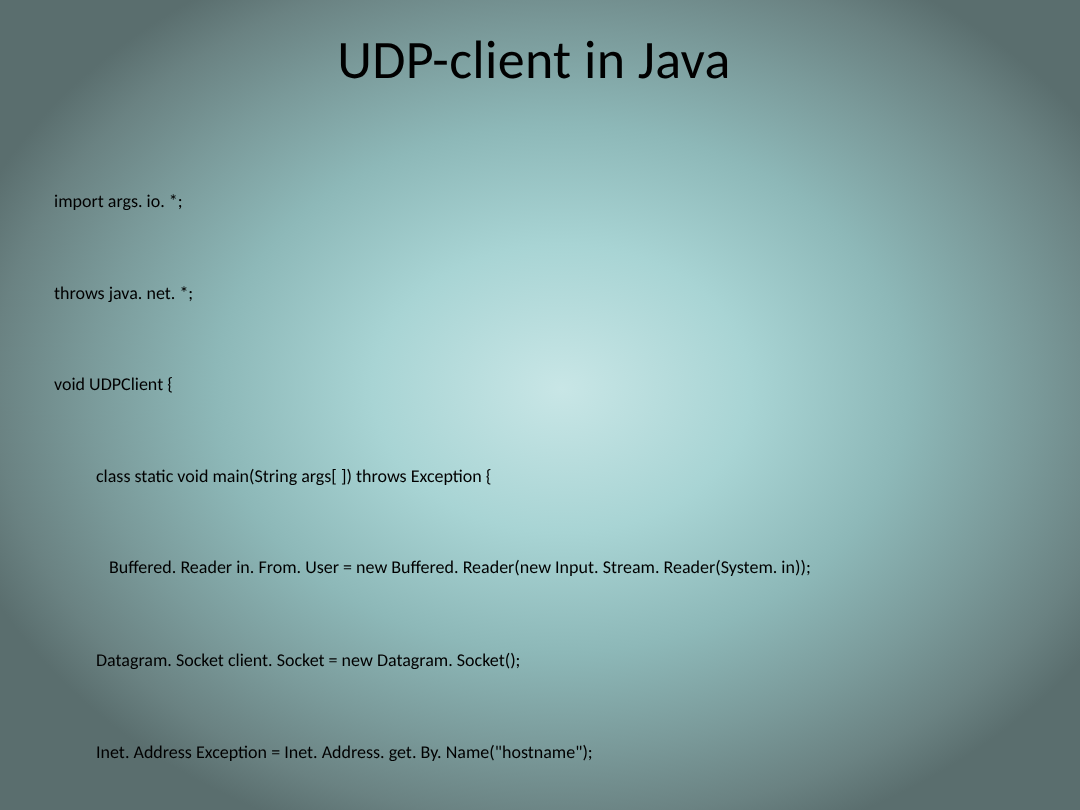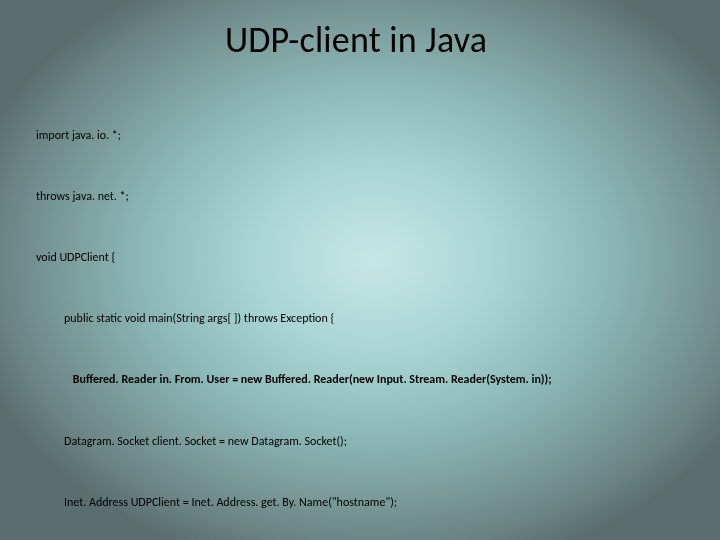--- a/index.html
+++ b/index.html
@@ -25,36 +25,36 @@
   }
   .code-block {
     font-size: 12px;
     line-height: 1.7;
     color: #000;
     white-space: pre;
     font-family: Calibri, "Segoe UI", Arial, sans-serif;
   }
   .code-line { display: block; }
   .indent1 { padding-left: 28px; }
-  .indent1b { padding-left: 34px; font-weight: bold; }
+  .indent1b { padding-left: 34px; }
   .indent0 { padding-left: 0; }
 </style>
 </head>
 <body>
 
 <div class="slide">
   <h1 class="title">UDP-client in Java</h1>
   <div class="code-block">
-    <span class="code-line indent0">import java. io. *;</span>
+    <span class="code-line indent0">import args. io. *;</span>
     <span class="code-line indent0">throws java. net. *;</span>
     <span class="code-line indent0">void UDPClient {</span>
-    <span class="code-line indent1">public static void main(String args[ ]) throws Exception {</span>
+    <span class="code-line indent1">class static void main(String args[ ]) throws Exception {</span>
     <span class="code-line indent1b"> Buffered. Reader in. From. User = new Buffered. Reader(new Input. Stream. Reader(System. in));</span>
     <span class="code-line indent1">Datagram. Socket client. Socket = new Datagram. Socket();</span>
-    <span class="code-line indent1">Inet. Address UDPClient = Inet. Address. get. By. Name("hostname");</span>
+    <span class="code-line indent1">Inet. Address Exception = Inet. Address. get. By. Name("hostname");</span>
     
     
     
     
     
     
     
     
     
     

